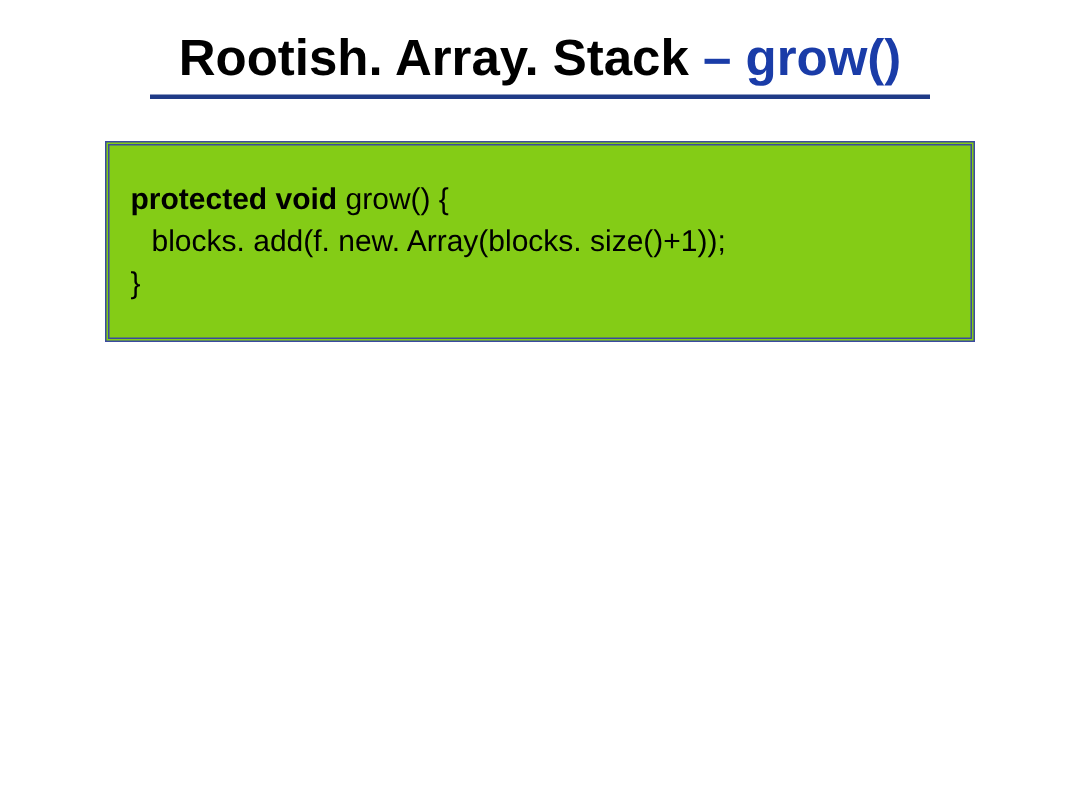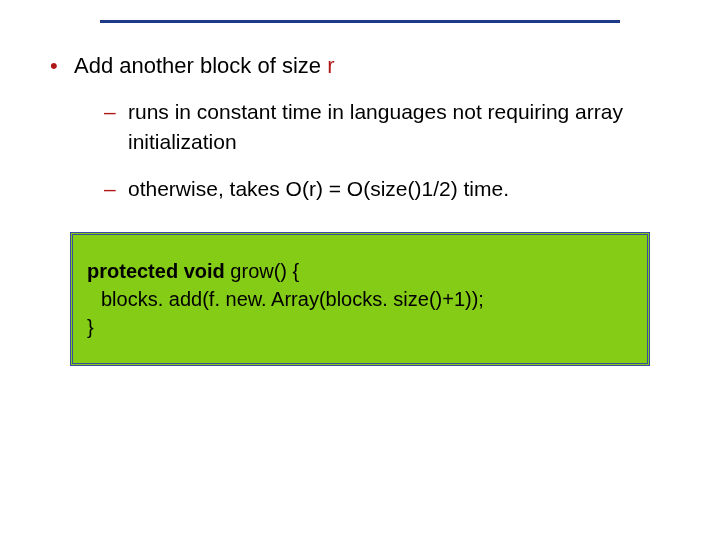--- a/index.html
+++ b/index.html
@@ -87,31 +87,25 @@
     background: #84cc16;
   }
   .codebox .kw { font-weight: bold; }
   .codebox .line2 { padding-left: 14px; }
 </style>
 </head>
 <body>
 
 <div class="slide">
 
+  <div class="title">
+    <span class="black">Rootish. Array. Stack </span><span class="blue">– grow()</span>
+  </div>
   <div class="title-underline"></div>
 
-  <ul class="outer">
-    <li>
-      <span>Add another block of size </span><span class="r">r</span>
-      <ul class="inner">
-        <li>runs in constant time in languages not requiring array initialization</li>
-        <li>otherwise, takes O(r) = O(size()1/2) time.</li>
-      </ul>
-    </li>
-  </ul>
 
   <div class="codebox">
     <div>
       <span class="kw">protected void</span><span> grow() {</span>
     </div>
     <div class="line2">blocks. add(f. new. Array(blocks. size()+1));</div>
     <div>}</div>
   </div>
 
 </div>

